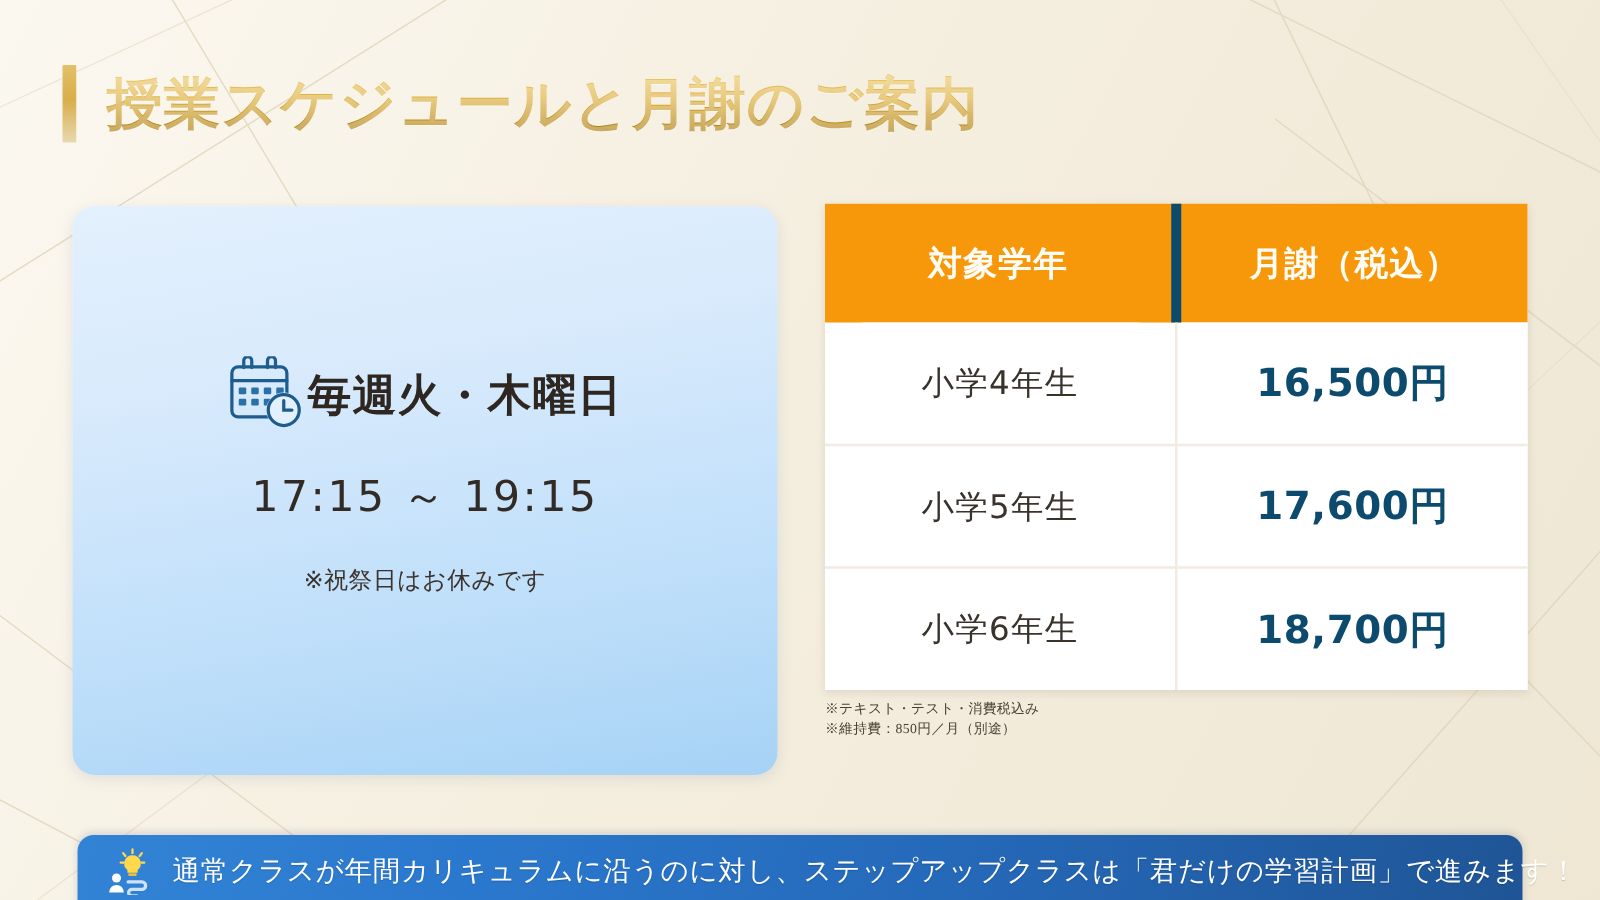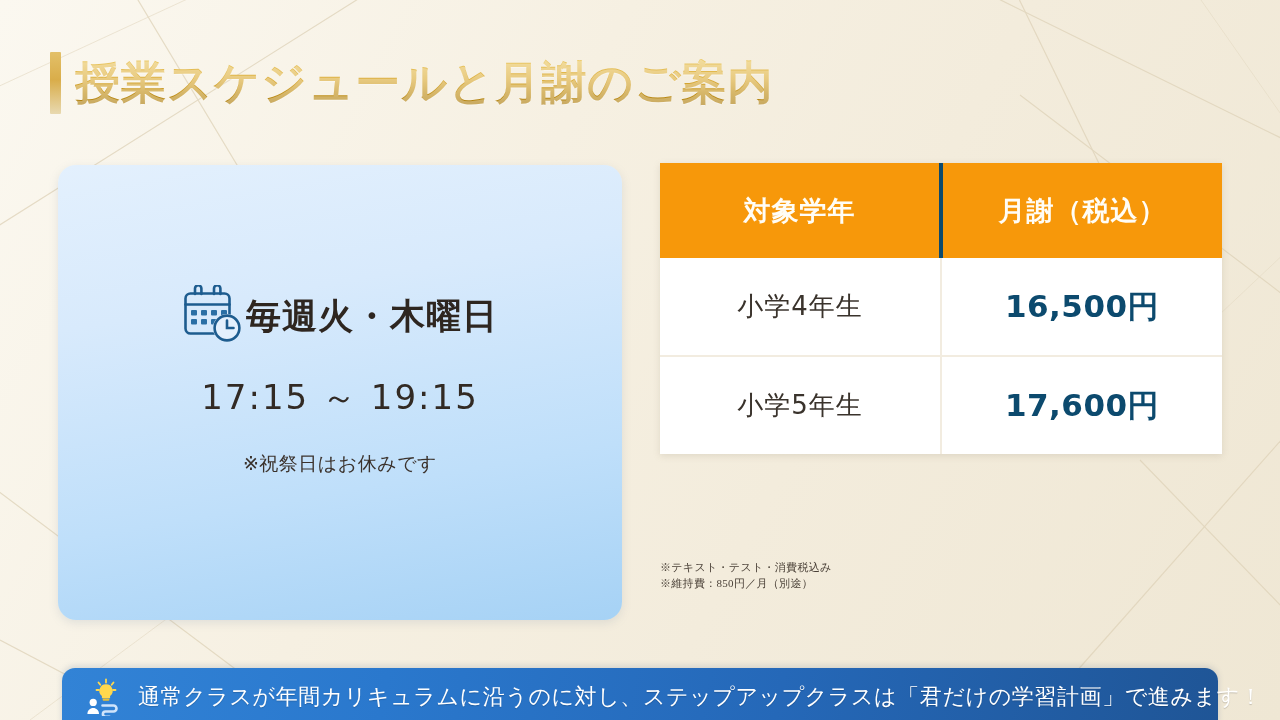--- a/index.html
+++ b/index.html
@@ -35,21 +35,21 @@
     pointer-events: none;
   }
 
   
   .title-row {
     position: absolute;
     left: 50px;
     top: 52px;
     display: flex;
     align-items: center;
-    gap: 14px;
+    gap: 24px;
   }
   .title-bar {
     width: 11px;
     height: 62px;
     border-radius: 1px;
     background: linear-gradient(180deg, #e3c069 0%, #d9ad4a 45%, #e8d9b0 100%);
   }
   .title-text {
     font-size: 45px;
     font-weight: 700;
@@ -123,21 +123,21 @@
   .fee-table th {
     height: 95px;
     background: #f7980a;
     color: #fffdf6;
     font-size: 27px;
     font-weight: 700;
     letter-spacing: 1px;
     text-align: center;
     border: none;
   }
-  .fee-table th.th-grade { border-right: 4px solid #0c4a6e; }
+  .fee-table th.th-grade { border-right: 8px solid #0c4a6e; }
   .fee-table td {
     height: 98px;
     text-align: center;
     vertical-align: middle;
     background: #ffffff;
     border-bottom: 2px solid #f2ece0;
     border-right: 2px solid #f2ece0;
   }
   .fee-table tr:last-child td { border-bottom: none; }
   .fee-table td:last-child { border-right: none; }
@@ -262,20 +262,24 @@
     </thead>
     <tbody>
       <tr>
         <td class="cell-grade">小学4年生</td>
         <td class="cell-fee">16,500円</td>
       </tr>
       <tr>
         <td class="cell-grade">小学5年生</td>
         <td class="cell-fee">17,600円</td>
       </tr>
+      <tr>
+        <td class="cell-grade">小学6年生</td>
+        <td class="cell-fee">18,700円</td>
+      </tr>
     </tbody>
   </table>
 
   <div class="fee-notes">
     <div>※テキスト・テスト・消費税込み</div>
     <div>※維持費：850円／月（別途）</div>
   </div>
 
   <div class="banner">
     <svg class="idea-icon" viewBox="0 0 40 38">

